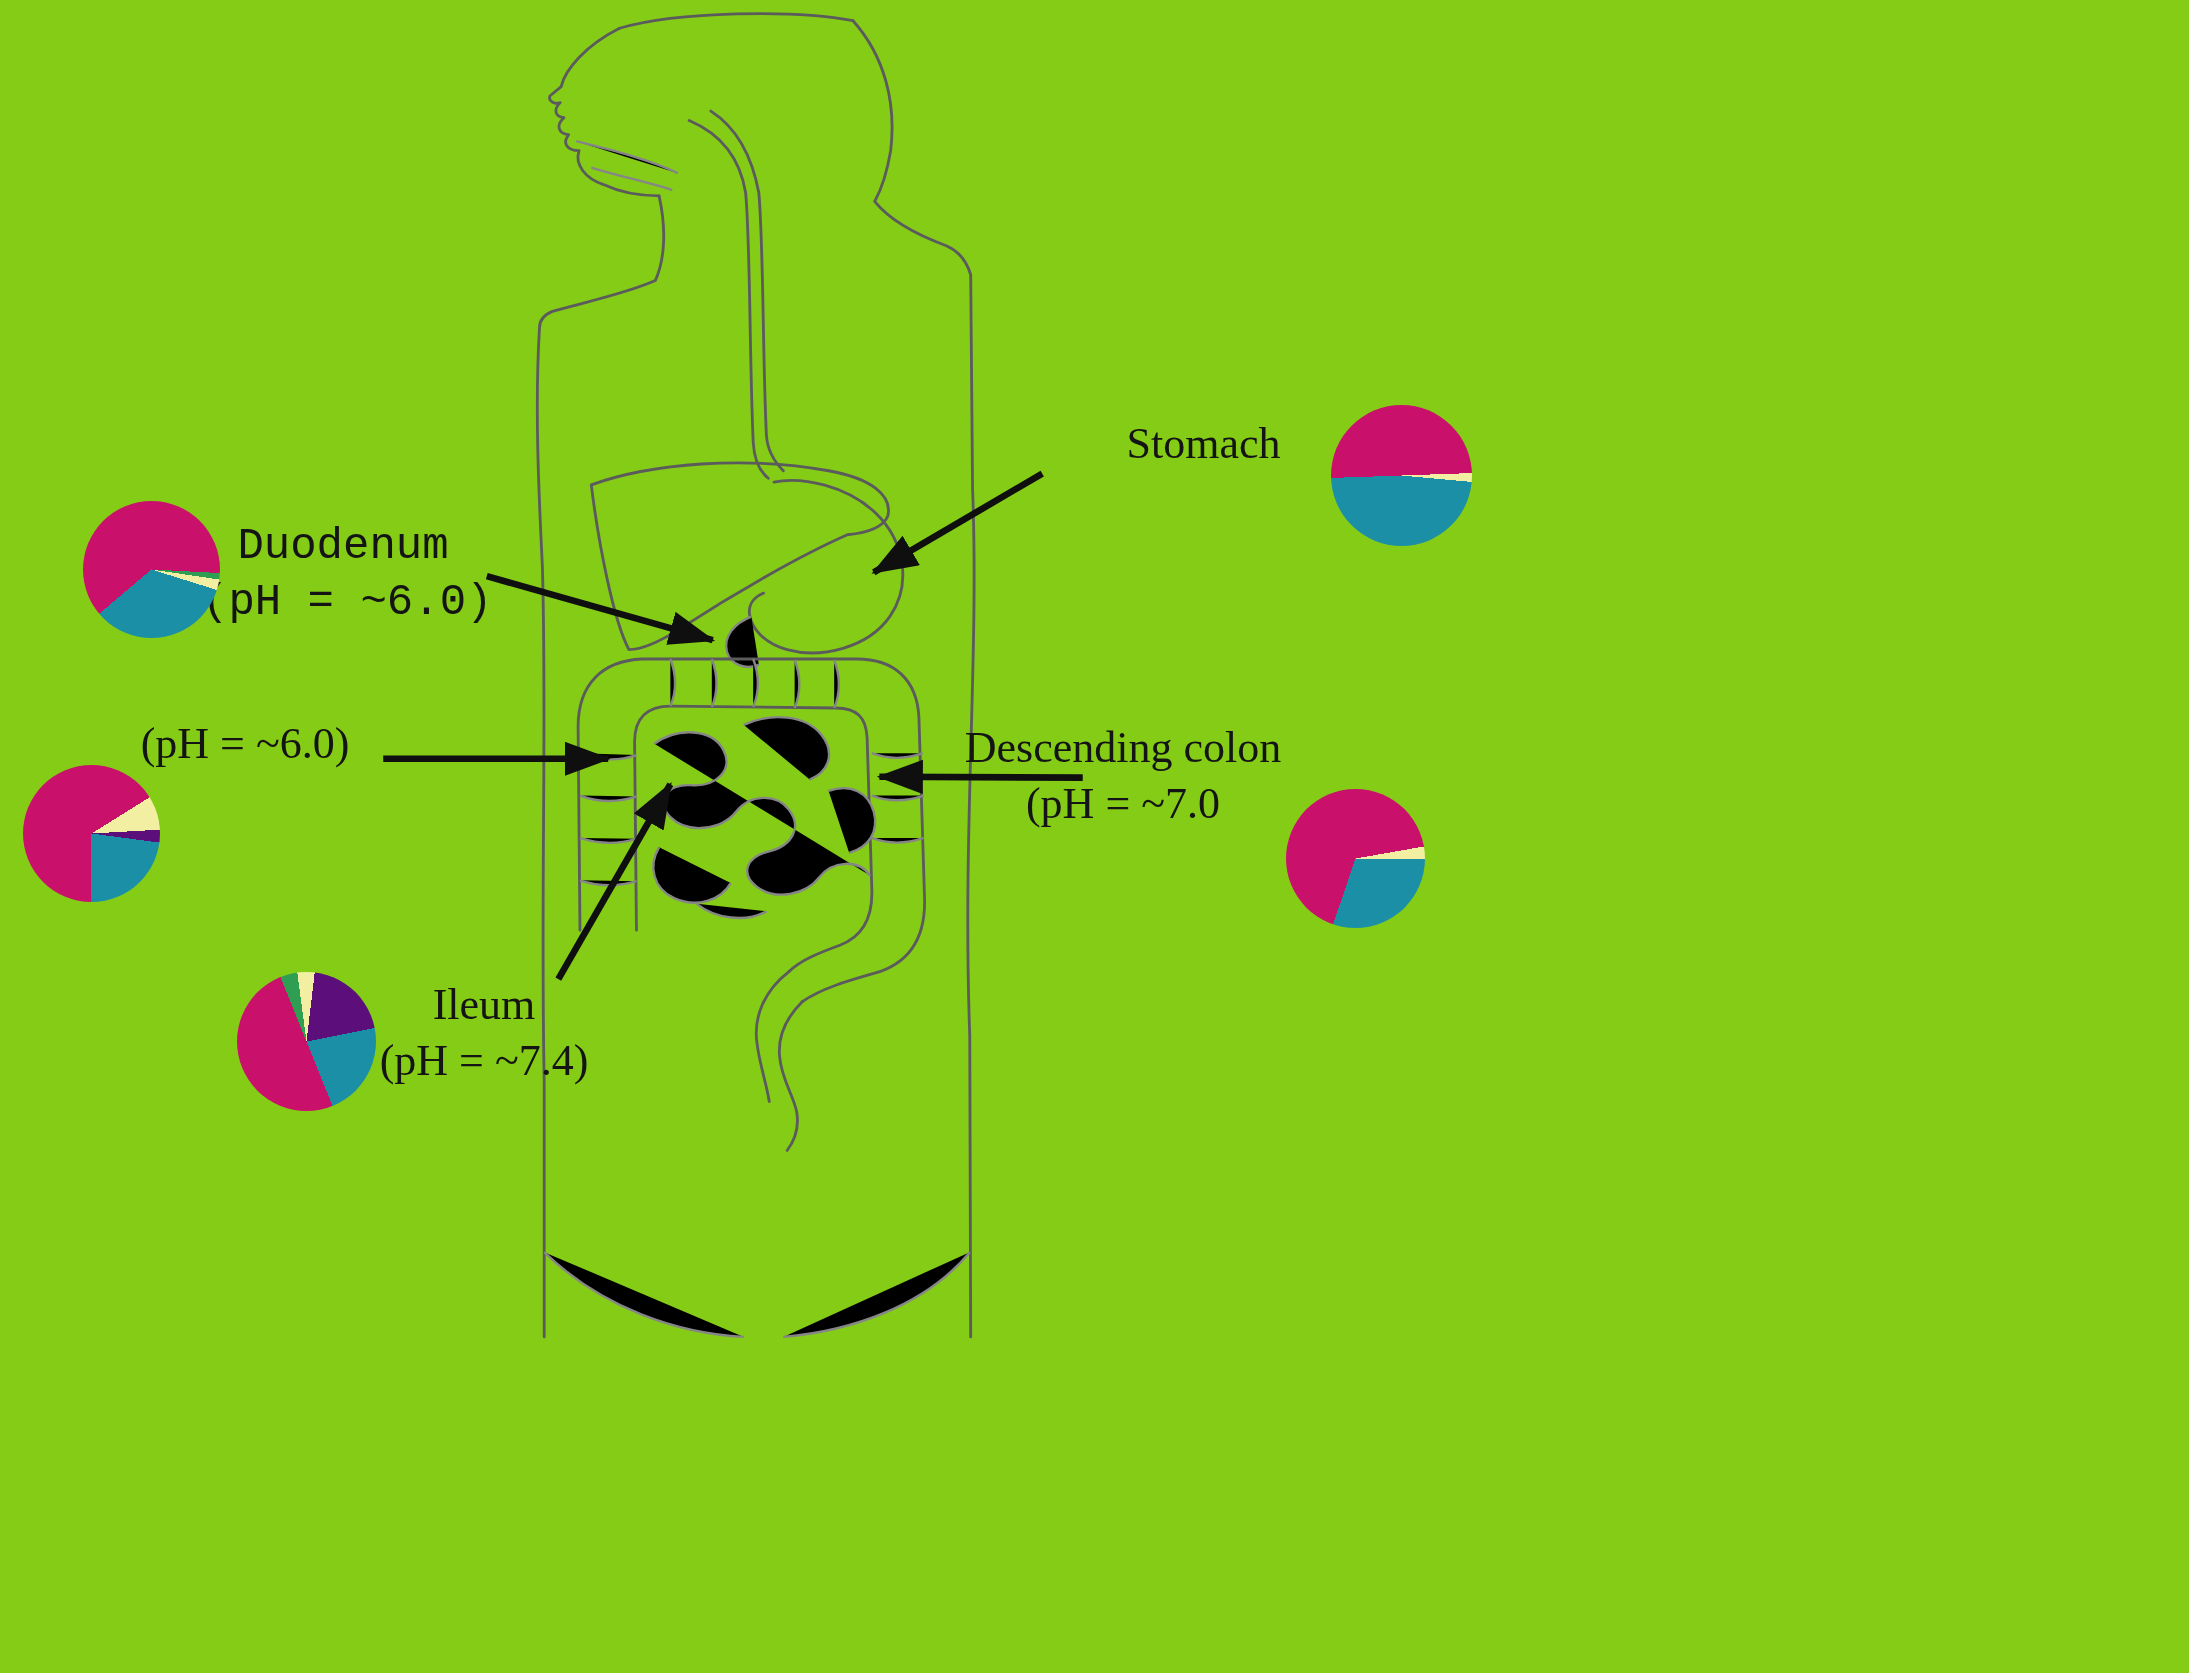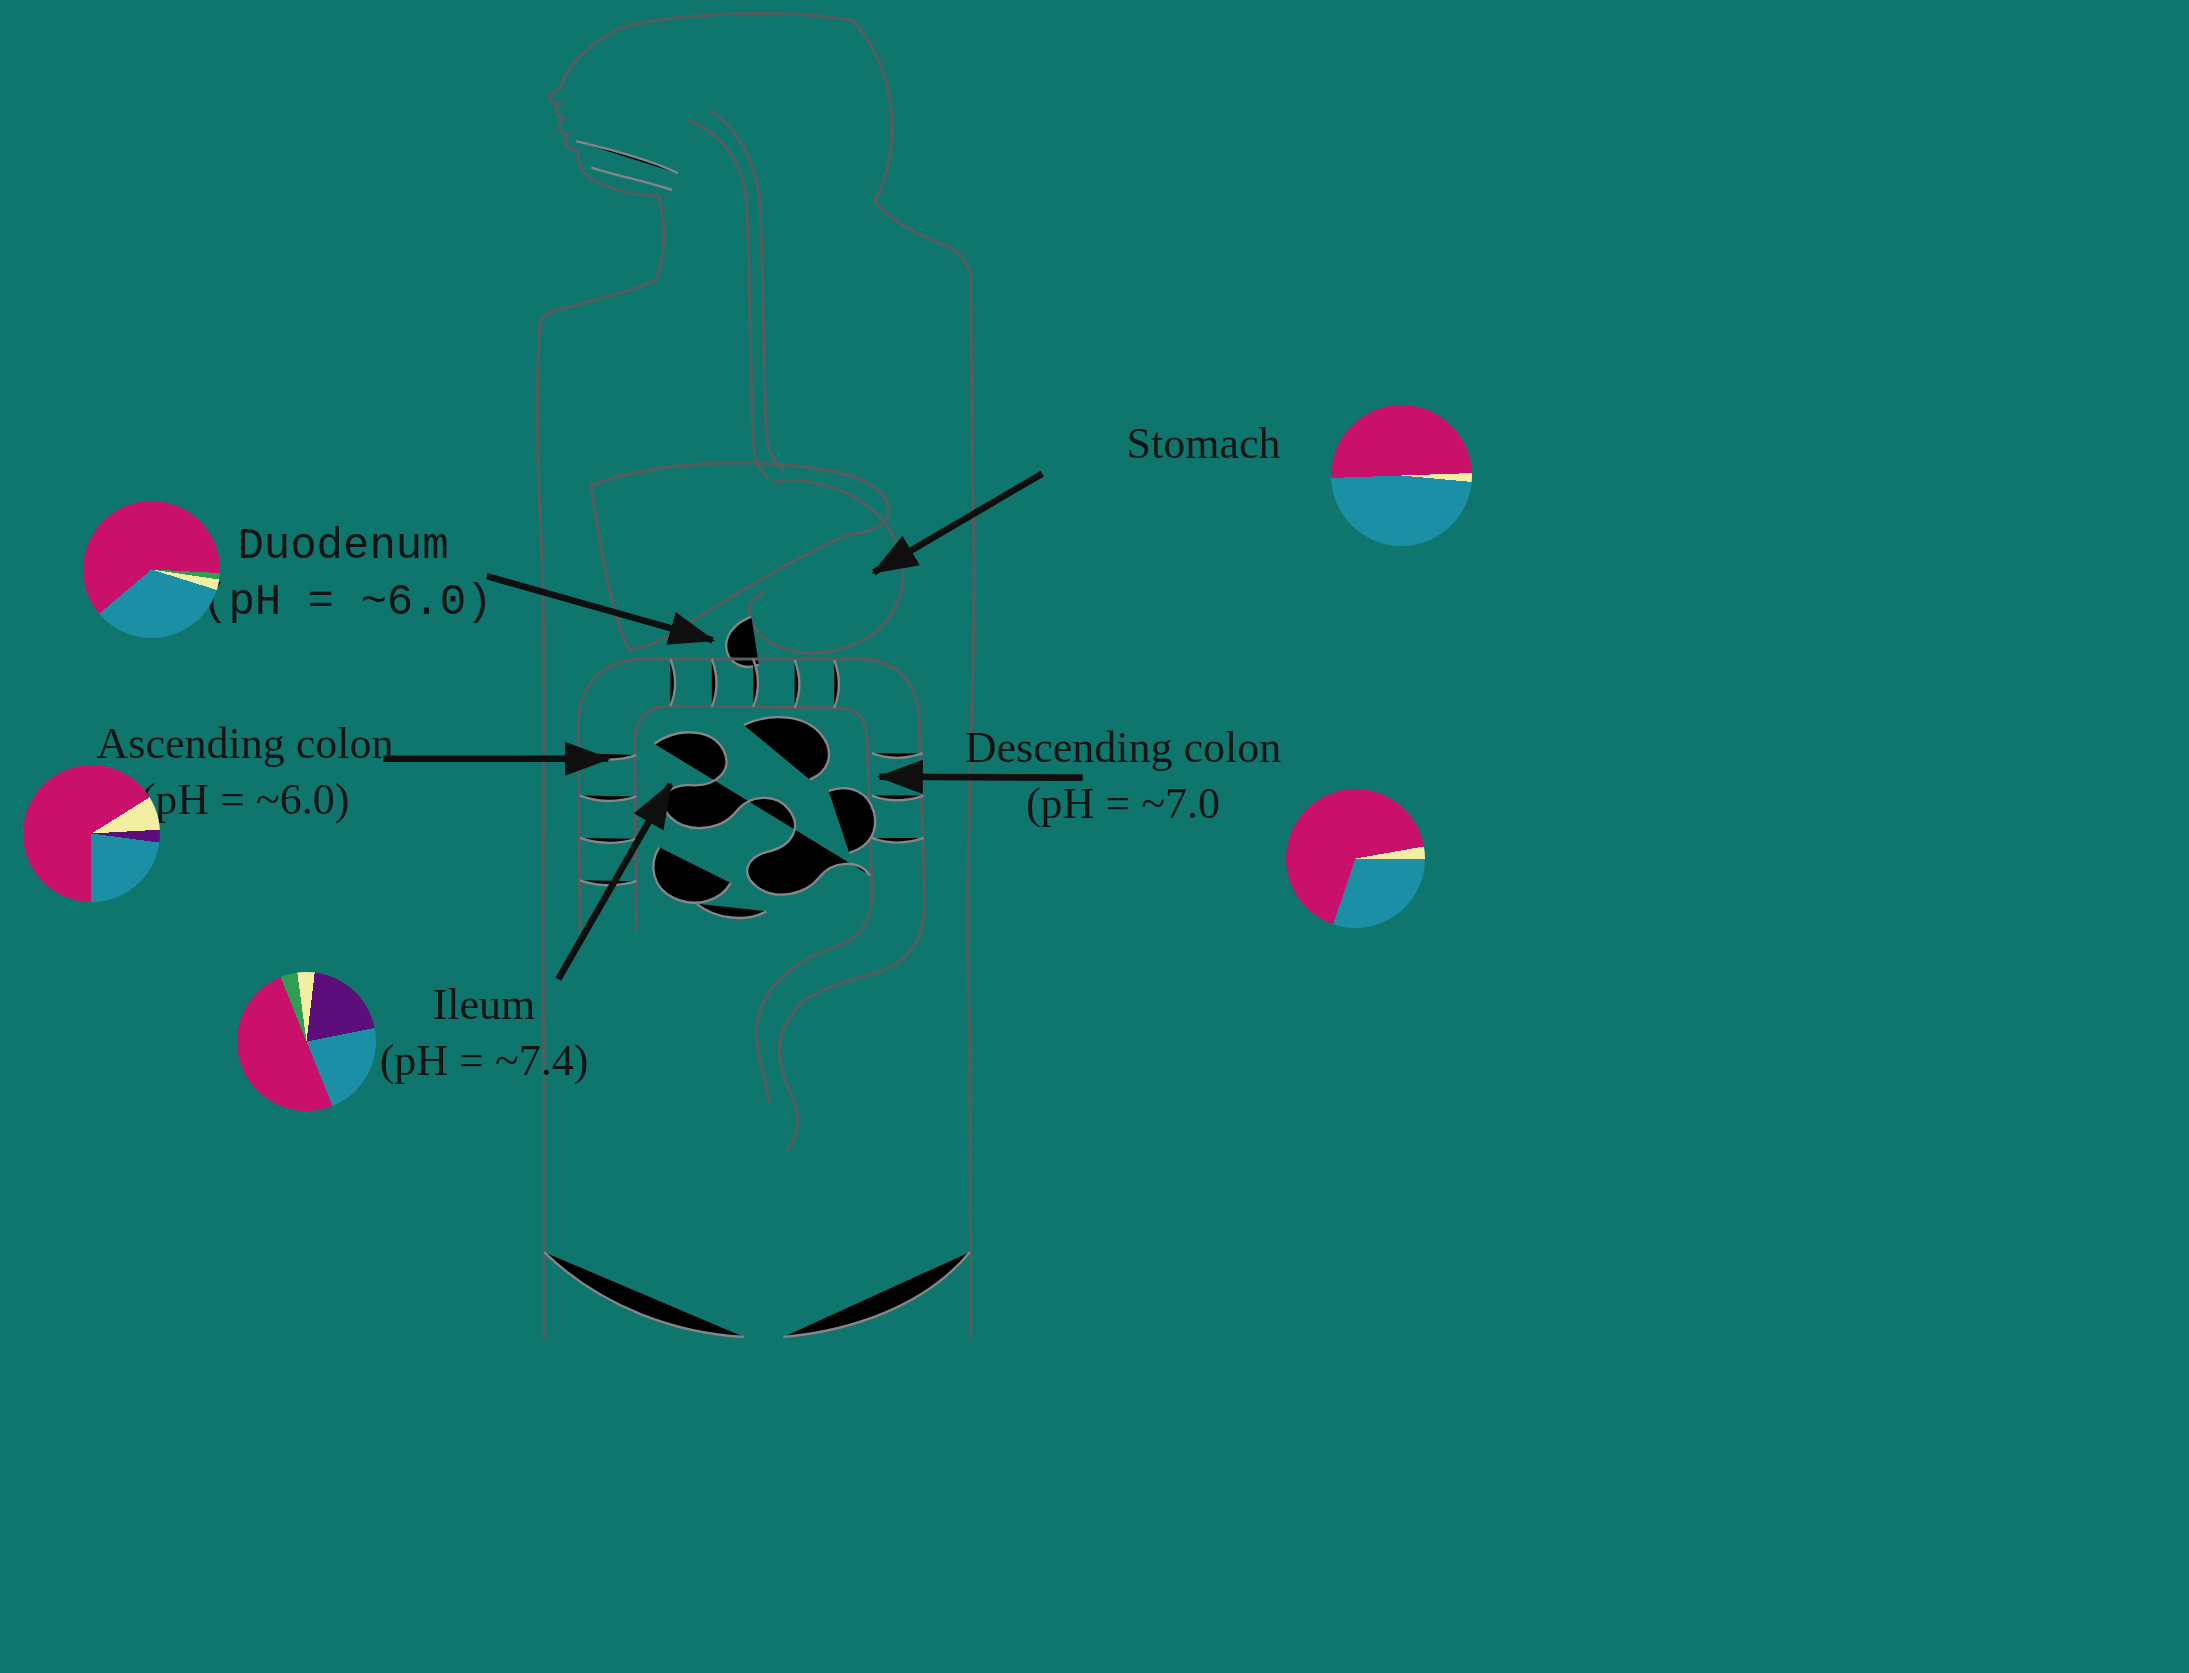--- a/index.html
+++ b/index.html
@@ -1,20 +1,20 @@
 <!DOCTYPE html>
 <html style="font-size:15px"><head>
 <meta charset="utf-8">
 <style>
   html, body { margin: 0; padding: 0; background: #ffffff; }
   .figure {
     position: relative;
     width: 2189px;
     height: 1673px;
-    background: #0f766e;
+    background: #84cc16;
     overflow: hidden;
     font-family: "Liberation Serif", "DejaVu Serif", serif;
     color: #141414;
   }
   .canvas { position: absolute; left: 0; top: 0; }
   .site-label {
     position: absolute;
     text-align: center;
     font-size: 44px;
     line-height: 1.28;
@@ -107,21 +107,20 @@
   <div class="site-label" style="left:1055px; top:416px; width:297px;">
     <span class="name">Stomach</span>
   </div>
 
   <div class="site-label" style="left:202px; top:518px; width:282px;font-family:Liberation Mono, monospace;">
     <span class="name">Duodenum</span>
     <span class="ph">(pH = ~6.0)</span>
   </div>
 
   <div class="site-label" style="left:71px; top:716px; width:348px;">
-    <span class="name">Ascending colon</span>
     <span class="ph">(pH = ~6.0)</span>
   </div>
 
   <div class="site-label" style="left:352px; top:977px; width:264px;">
     <span class="name">Ileum</span>
     <span class="ph">(pH = ~7.4)</span>
   </div>
 
   <div class="site-label" style="left:951px; top:720px; width:344px;">
     <span class="name">Descending colon</span>

